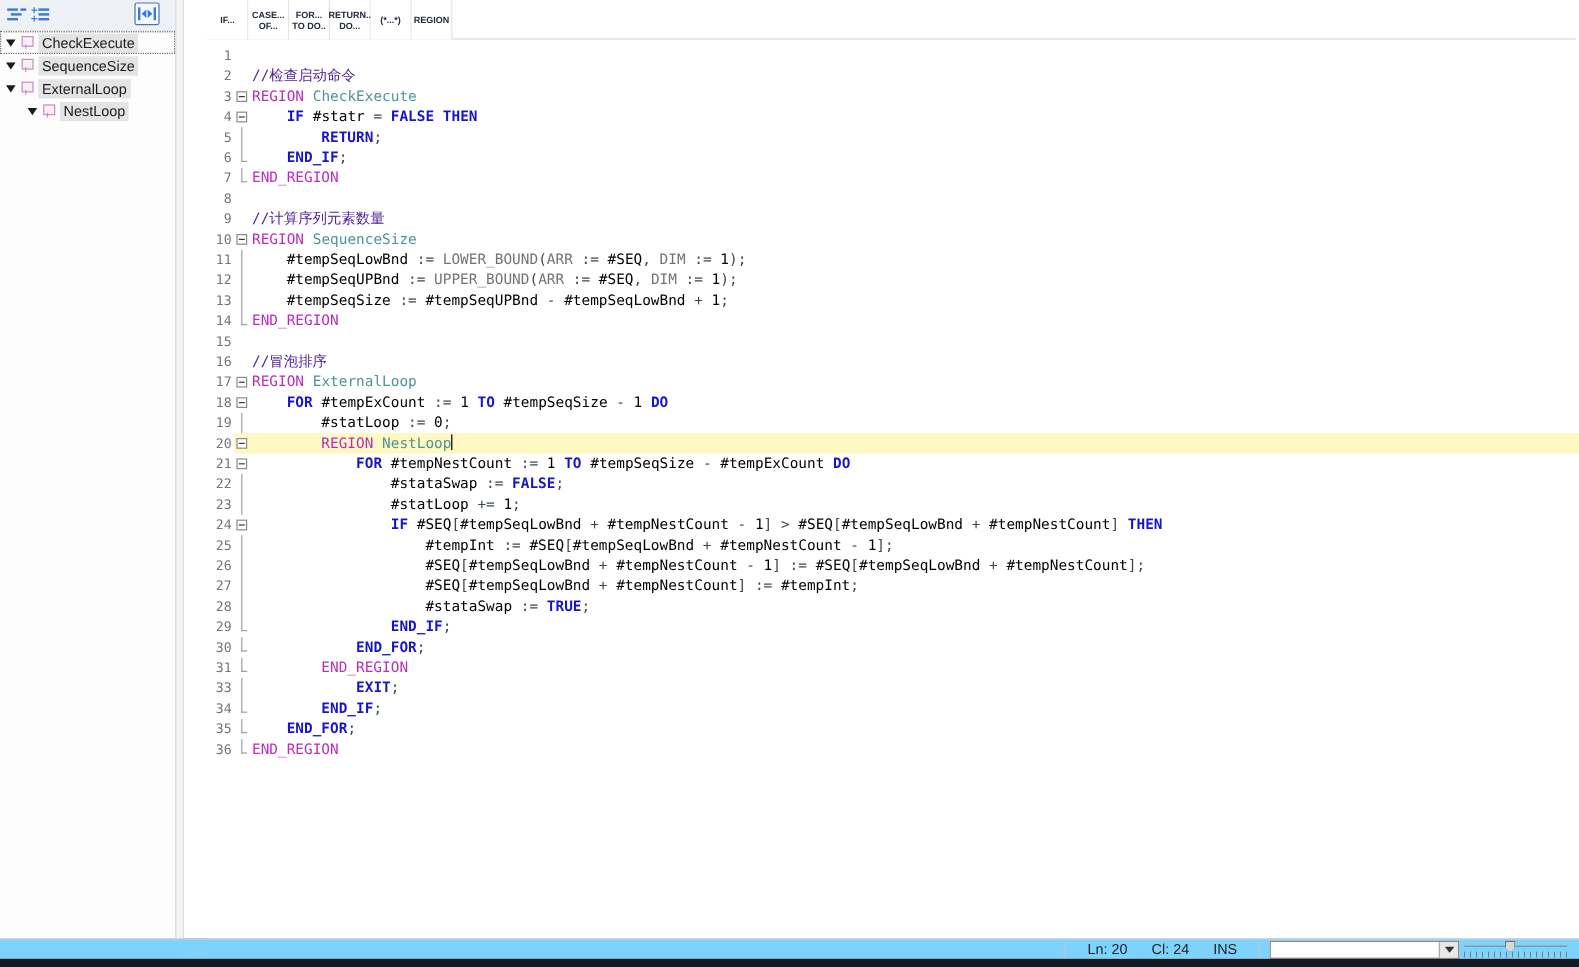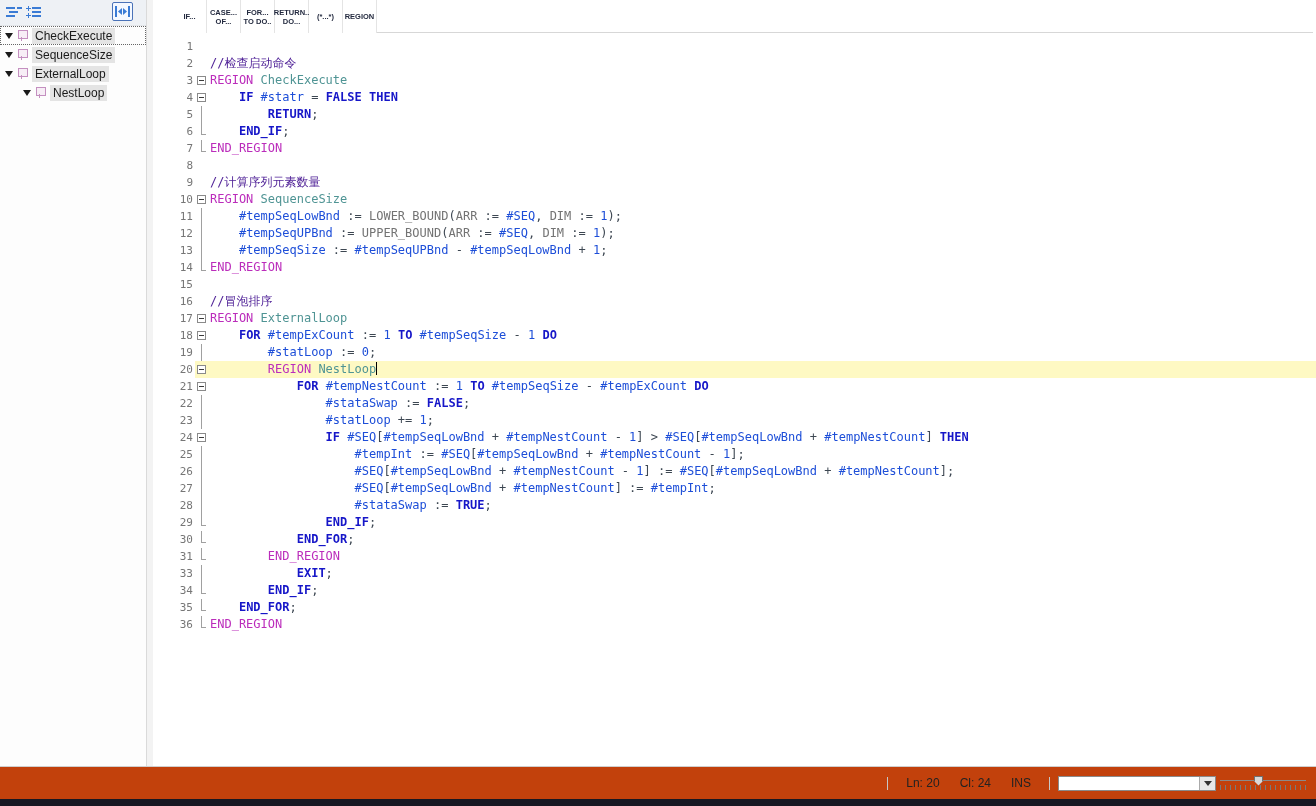--- a/index.html
+++ b/index.html
@@ -59,28 +59,28 @@
   .fold .box { position:absolute; left:2px; top:4px; width:9px; height:9px;
                border:1px solid #8a8a8a; background:#fff; }
   .fold .box::after { content:""; position:absolute; left:1px; top:3px; width:5px; height:1px; background:#3a3a3a; }
   .fold.line::before { content:""; position:absolute; left:6px; top:0; bottom:0; width:1px; background:#a0a0a0; }
   .fold.end::before { content:""; position:absolute; left:6px; top:0; height:12px; width:1px; background:#a0a0a0; }
   .fold.end::after { content:""; position:absolute; left:6px; top:11px; width:5px; height:1px; background:#a0a0a0; }
   .code-text { white-space:pre; font-family:"DejaVu Sans Mono", monospace; font-size:12px; }
   .tk-k { color:#1616c8; font-weight:bold; }
   .tk-r { color:#bb2cbb; }
   .tk-n { color:#4f9494; }
-  .tk-v { color:#1d4ed8; }
+  .tk-v { color:#000000; }
   .tk-p { color:#3d4752; }
   .tk-f { color:#737373; }
   .tk-c { color:#4c1d95; }
   .caret { display:inline-block; width:1px; height:13px; background:#000; vertical-align:-2px; }
 
   
-  .status-bar { position:absolute; left:0; right:0; bottom:7px; height:33px; background:#c2410c;
+  .status-bar { position:absolute; left:0; right:0; bottom:7px; height:17px; background:#7dd3fc;
                 border-top:1px solid #cfcfcf; display:flex; align-items:center; justify-content:flex-end;
                 font-size:12px; color:#222; }
   .sb-sep { width:1px; height:13px; background:#c6c6c6; margin:0 8px; }
   .sb-item { padding:0 10px; white-space:nowrap; }
   .zoom-select { width:158px; height:15px; background:#fff; border:1px solid #8a8a8a;
                  display:flex; align-items:center; position:relative; cursor:pointer; }
   .zoom-select .val { font-size:15px; padding-left:0; flex:1; color:#111;margin-top:47px; }
   .zoom-select .dd { width:16px; height:13px; background:#e8e8e8; border-left:1px solid #aaa;
                      display:flex; align-items:center; justify-content:center; }
   .zoom-select .dd::before { content:""; border-left:4px solid transparent; border-right:4px solid transparent;

